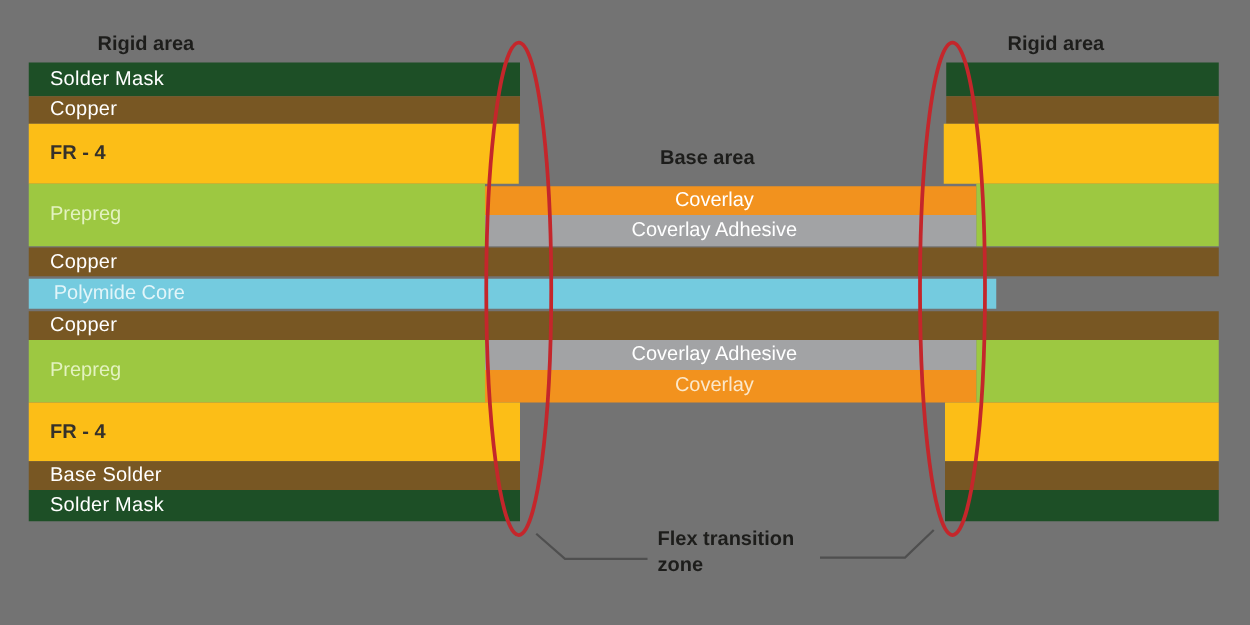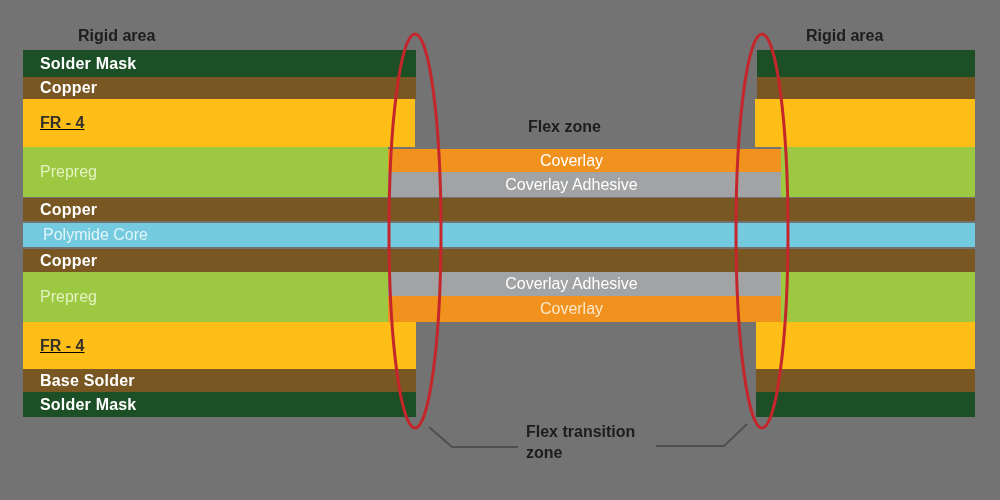--- a/index.html
+++ b/index.html
@@ -5,24 +5,24 @@
   html,body { margin:0; padding:0; background:#ffffff; }
   .canvas {
     position:relative; width:1000px; height:500px; background:#737373;
     font-family:"Liberation Sans", sans-serif; overflow:hidden;
   }
   .layer {
     position:absolute; display:flex; align-items:center;
     padding-left:17px; box-sizing:border-box;
   }
   .lbl { font-size:16px; white-space:nowrap; line-height:1; }
-  .b   { font-weight:700; letter-spacing:0.2px;text-align:center; }
+  .b   { font-weight:400; letter-spacing:0.2px;text-align:center; }
   .sm  { background:var(--solder-mask); }
   .cu  { background:var(--copper); }
-  .fr4 { background:var(--fr4);text-decoration:underline; }
+  .fr4 { background:var(--fr4); }
   .pp  { background:var(--prepreg);text-align:center; }
   .pi  { background:var(--polymide-core); }
   .cl  { background:var(--coverlay); }
   .ca  { background:var(--coverlay-adhesive); }
   .t-white   { color:var(--white-text); }
   .t-dark    { color:var(--fr4-text); font-weight:700; }
   .t-prepreg { color:var(--prepreg-text); }
   .t-poly    { color:var(--polymide-text); padding-left:3px; }
   .t-cream   { color:var(--coverlay-bottom-text); }
   .flexband {
@@ -41,21 +41,21 @@
   .ell    { fill:none; stroke:var(--transition-ellipse); stroke-width:3; }
   .leader { fill:none; stroke:var(--leader-line); stroke-width:1.8; }
 </style>
 </head>
 <body>
 
 <div class="canvas">
 
   <div class="title" style="left:78px; top:25px;">Rigid area</div>
   <div class="title" style="left:806px; top:25px;">Rigid area</div>
-  <div class="title" style="left:528px; top:116px;">Flex zone</div>
+  <div class="title" style="left:528px; top:116px;">Base area</div>
 
   <div class="layer sm" style="left:23px; top:50px; width:393px; height:27px;">
     <span class="lbl b t-white">Solder Mask</span>
   </div>
   <div class="layer sm" style="left:757px; top:50px; width:218px; height:27px;"></div>
 
   <div class="layer cu" style="left:23px; top:77px; width:393px; height:22px;">
     <span class="lbl b t-white">Copper</span>
   </div>
   <div class="layer cu" style="left:757px; top:77px; width:218px; height:22px;"></div>
@@ -75,21 +75,21 @@
   <div class="flexband" style="top:149px; height:23px;">
     <span class="lbl t-white">Coverlay</span>
   </div>
   <div class="flexband" style="top:172px; height:25px;">
     <span class="lbl t-white">Coverlay Adhesive</span>
   </div>
 
   <div class="layer cu" style="left:23px; top:198px; width:952px; height:23px;">
     <span class="lbl b t-white">Copper</span>
   </div>
-  <div class="layer pi" style="left:23px; top:223px; width:952px; height:24px;">
+  <div class="layer pi" style="left:23px; top:223px; width:774px; height:24px;">
     <span class="lbl t-poly">Polymide Core</span>
   </div>
   <div class="layer cu" style="left:23px; top:249px; width:952px; height:23px;">
     <span class="lbl b t-white">Copper</span>
   </div>
 
   <div class="layer pp" style="left:23px; top:272px; width:365px; height:50px;">
     <span class="lbl t-prepreg">Prepreg</span>
   </div>
   <div class="layer pp" style="left:781px; top:272px; width:194px; height:50px;"></div>

